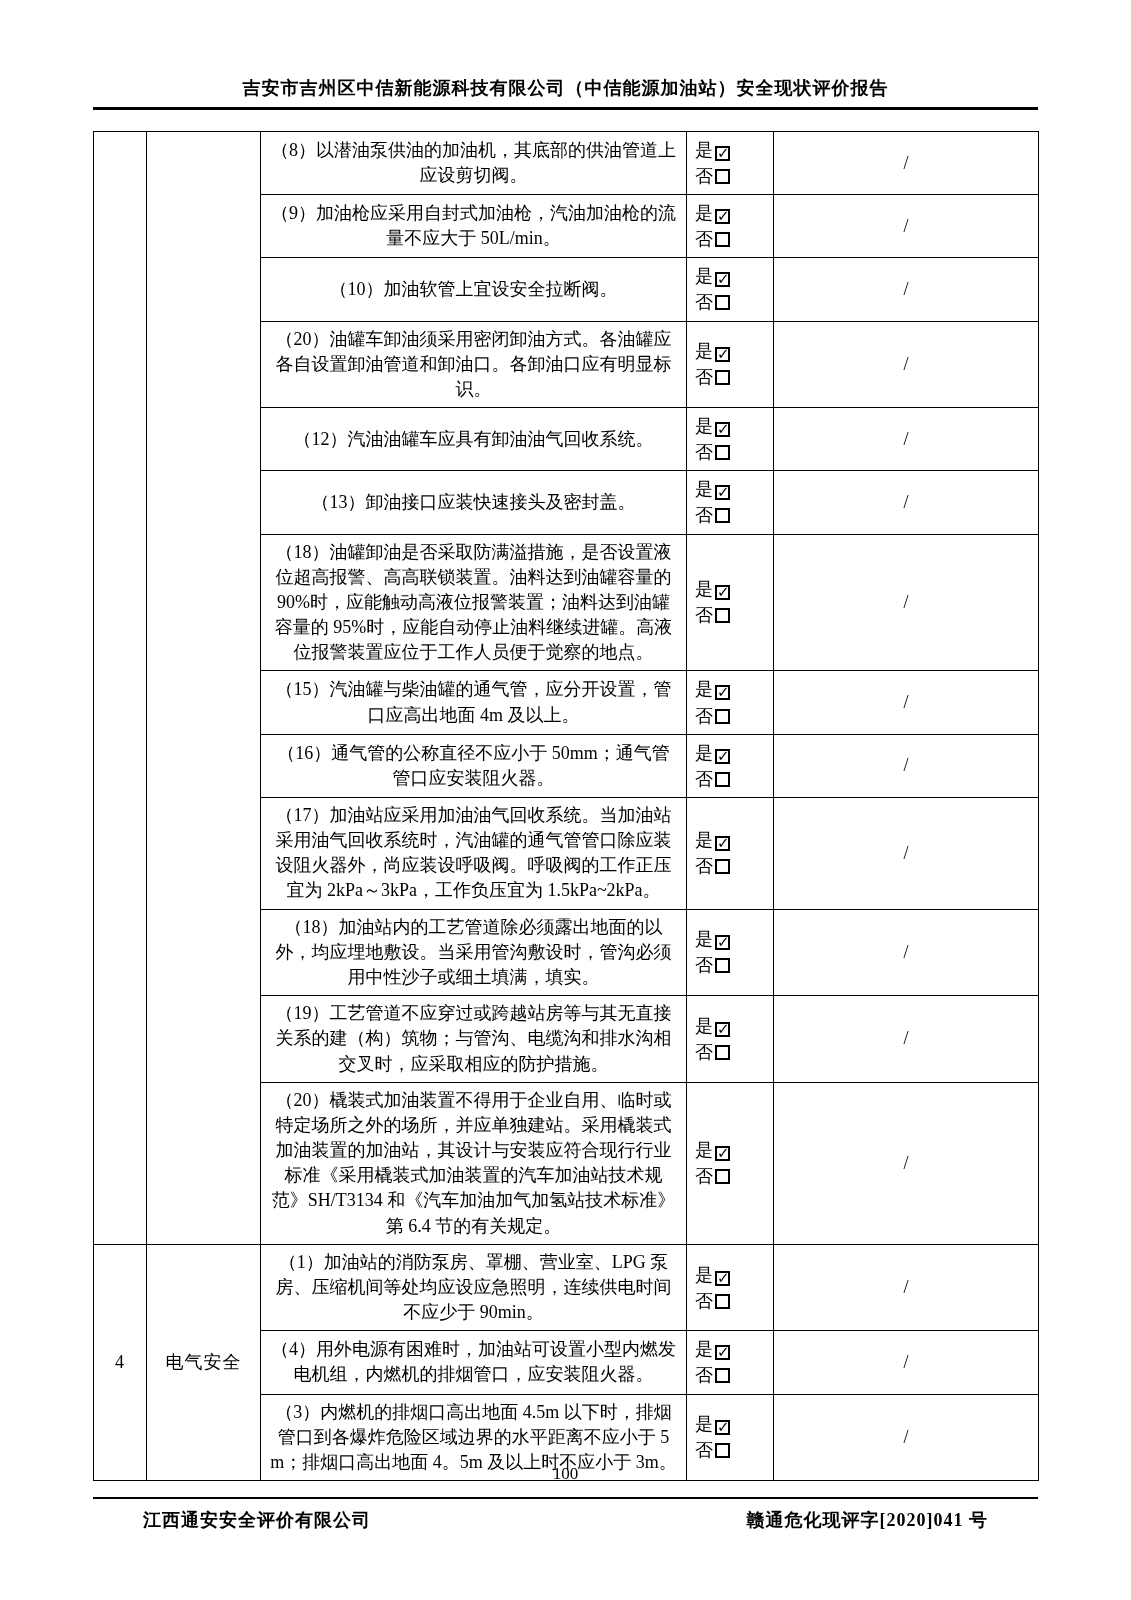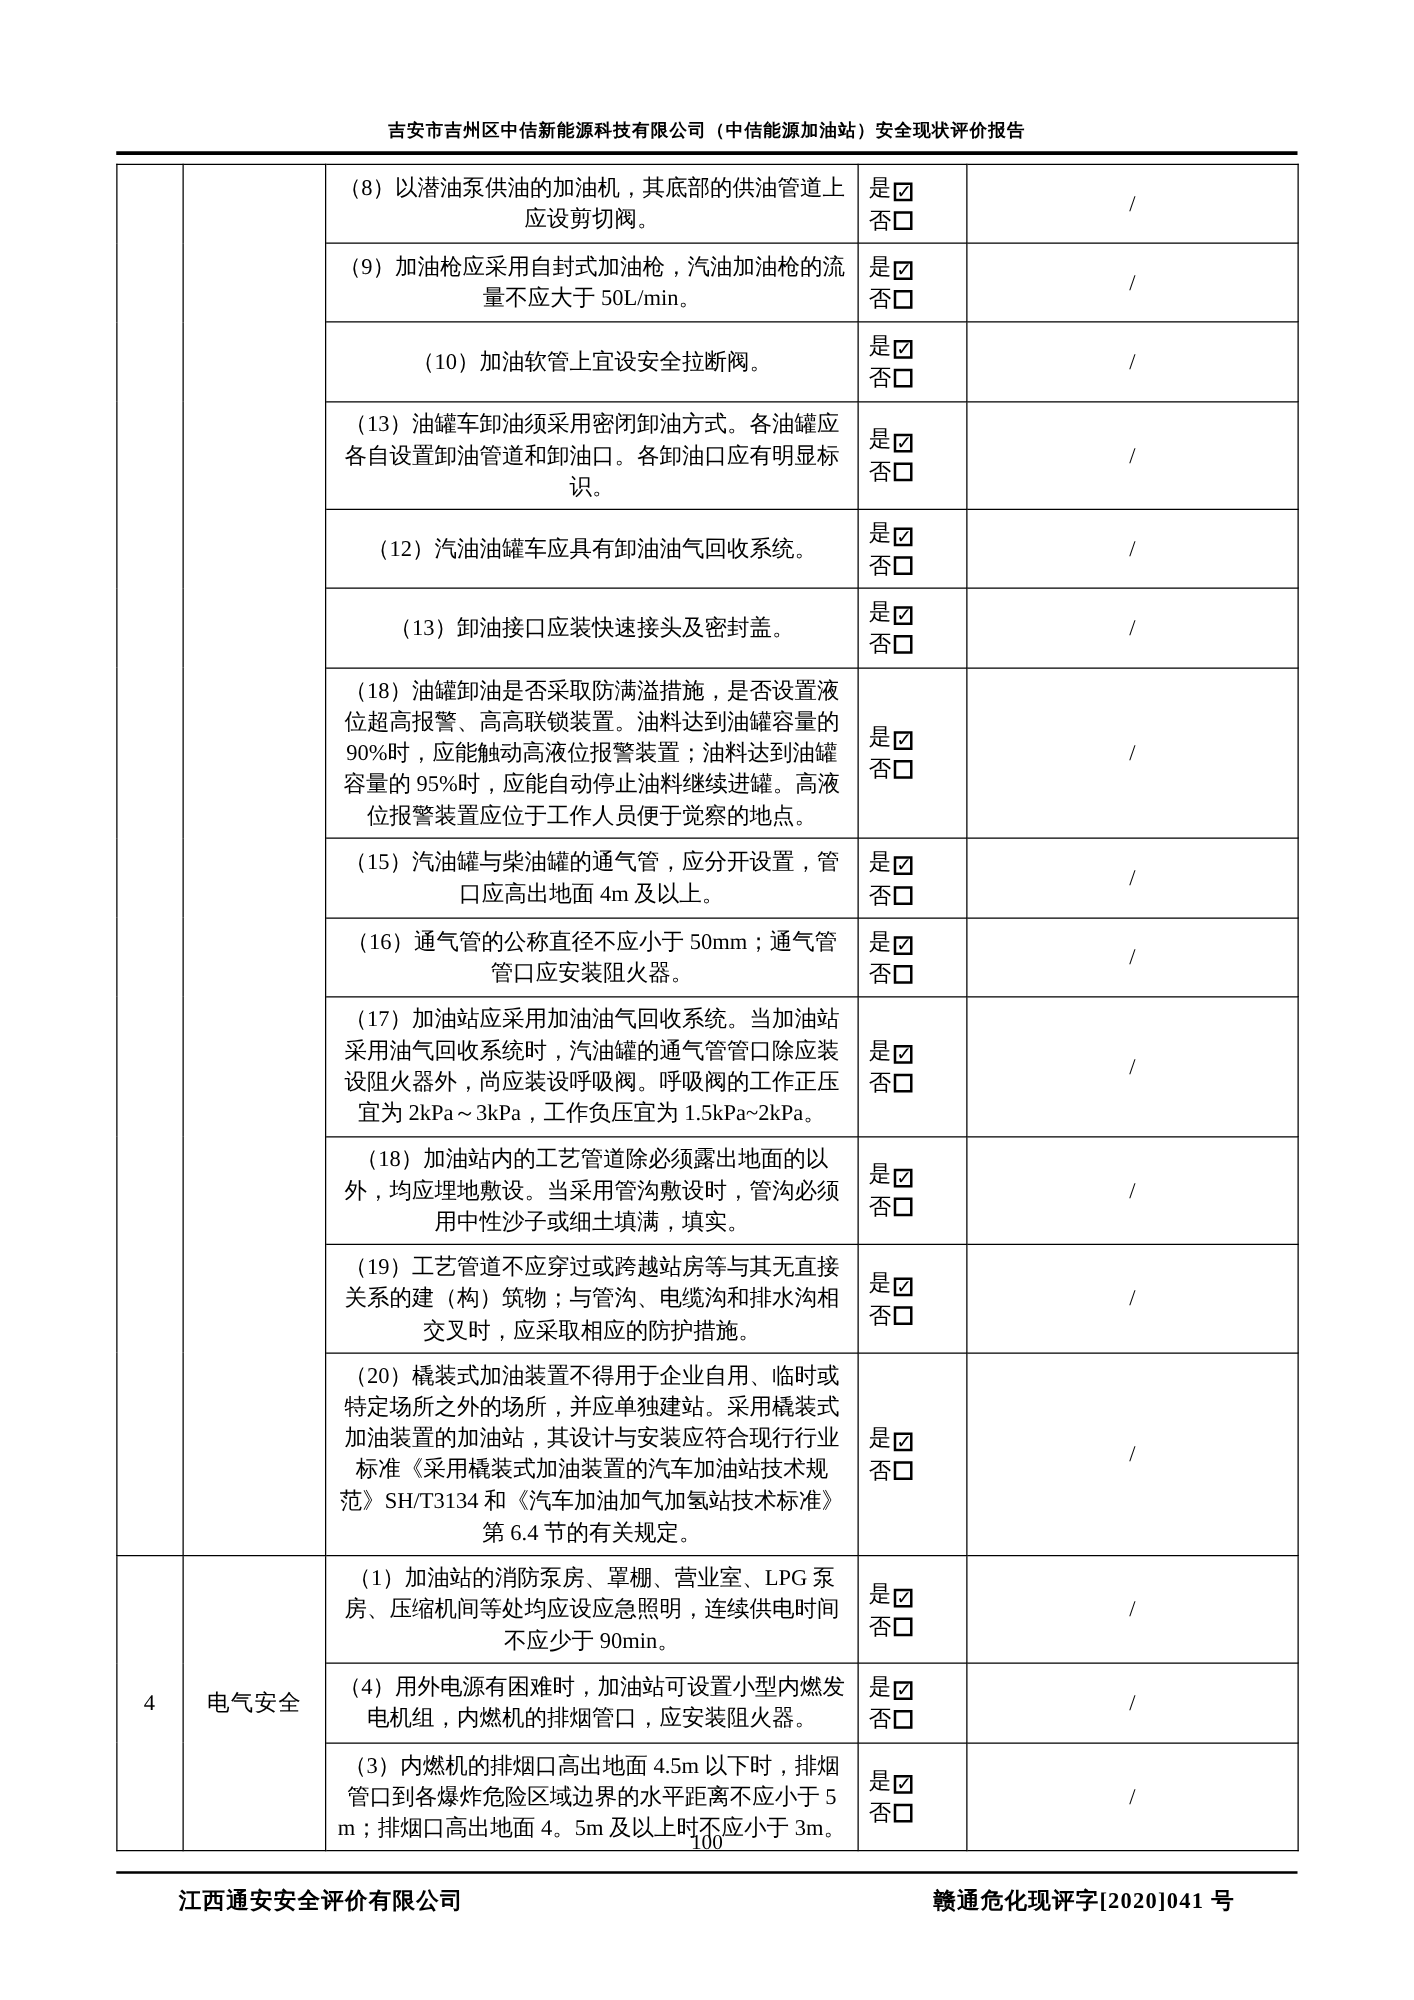--- a/index.html
+++ b/index.html
@@ -17,25 +17,24 @@
   .header {
     position:absolute;
     top:76px;
     left:93px;
     right:93px;
     text-align:center;
     border-bottom:3px solid #000;
     padding-bottom:7px;
   }
   .header-title {
-    font-size:14px;
+    font-size:18px;
     font-weight:bold;
     letter-spacing:1px;
     white-space:nowrap;
-    margin-top:20px;
   }
   table.checklist {
     position:absolute;
     top:131px;
     left:93px;
     width:945px;
     border-collapse:collapse;
     table-layout:fixed;
   }
   table.checklist td {
@@ -124,21 +123,21 @@
         </tr>
         <tr>
           <td class="col-item">（10）加油软管上宜设安全拉断阀。</td>
           <td class="col-check">
             <div class="cb-line"><span>是</span><span class="cbox checked">✓</span></div>
             <div class="cb-line"><span>否</span><span class="cbox"></span></div>
           </td>
           <td class="col-result">/</td>
         </tr>
         <tr>
-          <td class="col-item">（13）油罐车卸油须采用密闭卸油方式。各油罐应各自设置卸油管道和卸油口。各卸油口应有明显标识。</td>
+          <td class="col-item">（20）油罐车卸油须采用密闭卸油方式。各油罐应各自设置卸油管道和卸油口。各卸油口应有明显标识。</td>
           <td class="col-check">
             <div class="cb-line"><span>是</span><span class="cbox checked">✓</span></div>
             <div class="cb-line"><span>否</span><span class="cbox"></span></div>
           </td>
           <td class="col-result">/</td>
         </tr>
         <tr>
           <td class="col-item">（12）汽油油罐车应具有卸油油气回收系统。</td>
           <td class="col-check">
             <div class="cb-line"><span>是</span><span class="cbox checked">✓</span></div>

